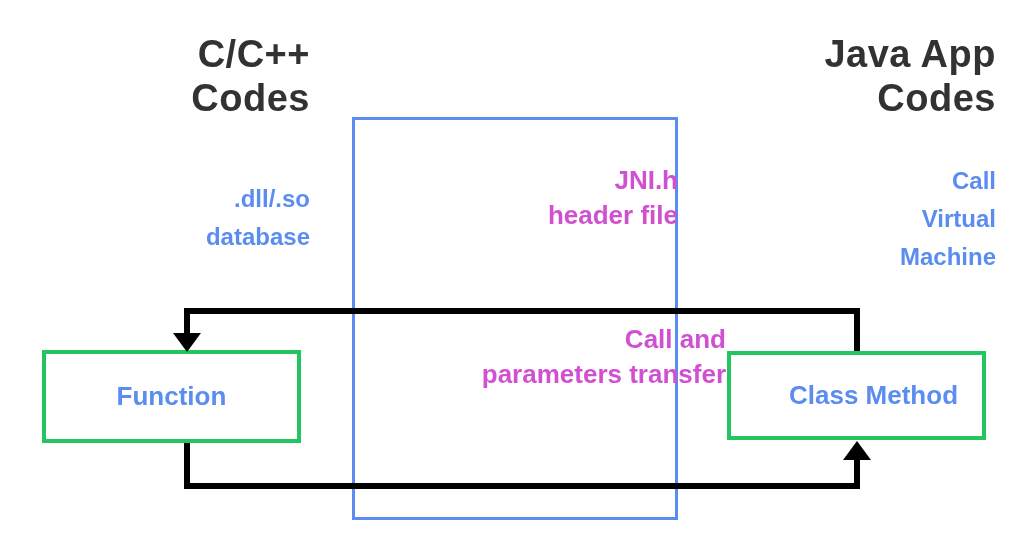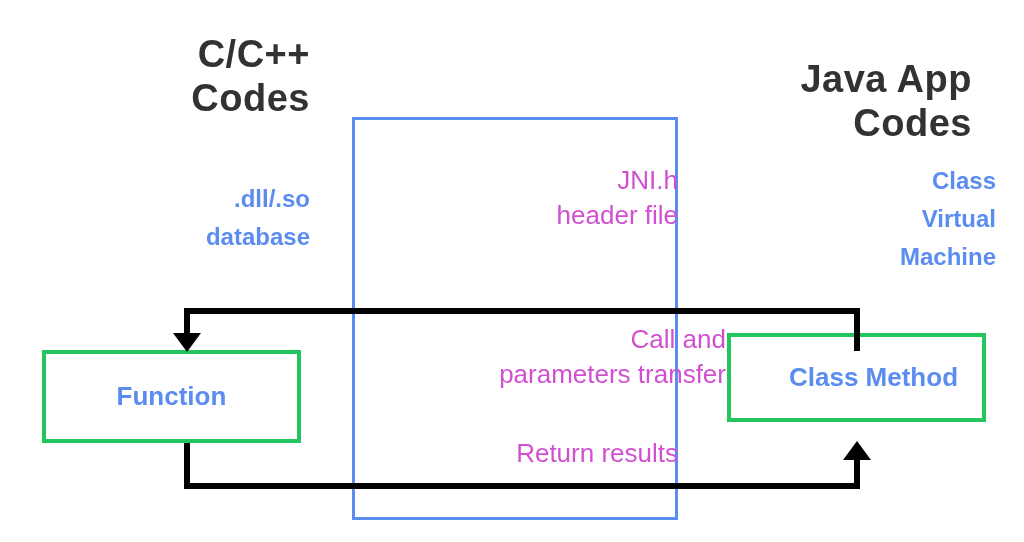--- a/index.html
+++ b/index.html
@@ -20,21 +20,21 @@
 
   .col-title {
     font-size: 38px;
     font-weight: 700;
     color: #323232;
     line-height: 1.17;
     letter-spacing: 0.5px;
   }
   .title-left   { left: 30px;  top: 32px; width: 280px; }
   .title-center { left: 375px; top: 50px; width: 280px; }
-  .title-right  { left: 692px; top: 32px; width: 280px; margin-top: 25px; }
+  .title-right  { left: 716px; top: 32px; width: 280px; }
 
   .subtitle {
     font-size: 24px;
     font-weight: 700;
     color: #5b8cf0;
     line-height: 1.58;
   }
   .subtitle-left  { left: 30px;  top: 180px; width: 280px; }
   .subtitle-right { left: 716px; top: 162px; width: 280px; }
 
@@ -43,40 +43,40 @@
     width: 326px; height: 403px;
     border: 3px solid #5b8cf0;
     box-sizing: border-box;
     background: transparent;
     z-index: 1;
   }
   .jni-text {
     left: 352px;
     width: 326px;
     font-size: 26px;
-    font-weight: 400;
+    font-weight: 700;
     color: #d150d1;
     line-height: 1.35;
     z-index: 2;
   }
   .jni-text-1 { top: 163px; }
   .jni-text-2 { top: 322px; margin-left: 48px; }
   .jni-text-3 { top: 436px; }
 
   .node {
     border: 4px solid #22c55e;
     box-sizing: border-box;
     background: #ffffff;
     display: flex;
     align-items: center;
     justify-content: center;
     z-index: 2;
   }
   .node-function     { left: 42px;  top: 350px; width: 259px; height: 93px; }
-  .node-class-method { left: 727px; top: 333px; width: 259px; height: 89px; padding-left: 34px; }
+  .node-class-method { left: 727px; top: 351px; width: 259px; height: 89px; padding-left: 34px; }
   .node-label {
     font-size: 26px;
     font-weight: 600;
     color: #5b8cf0;
   }
 
   .arrow-layer {
     left: 0; top: 0;
     width: 1024px; height: 542px;
     z-index: 3;
@@ -98,33 +98,32 @@
   <div class="abs center-text col-title title-left">C/C++
 Codes</div>
 
 
   <div class="abs center-text col-title title-right">Java App
 Codes</div>
 
   <div class="abs center-text subtitle subtitle-left">.dll/.so
 database</div>
 
-  <div class="abs center-text subtitle subtitle-right">Class
+  <div class="abs center-text subtitle subtitle-right">Call
 Virtual
 Machine</div>
 
   <div class="abs jni-rect"></div>
 
   <div class="abs center-text jni-text jni-text-1">JNI.h
 header file</div>
 
   <div class="abs center-text jni-text jni-text-2">Call and
 parameters transfer</div>
 
-  <div class="abs center-text jni-text jni-text-3">Return results</div>
 
   <div class="abs node node-function">
     <span class="node-label">Function</span>
   </div>
 
   <div class="abs node node-class-method">
     <span class="node-label">Class Method</span>
   </div>
 
   <svg class="abs arrow-layer" viewBox="0 0 1024 542">

